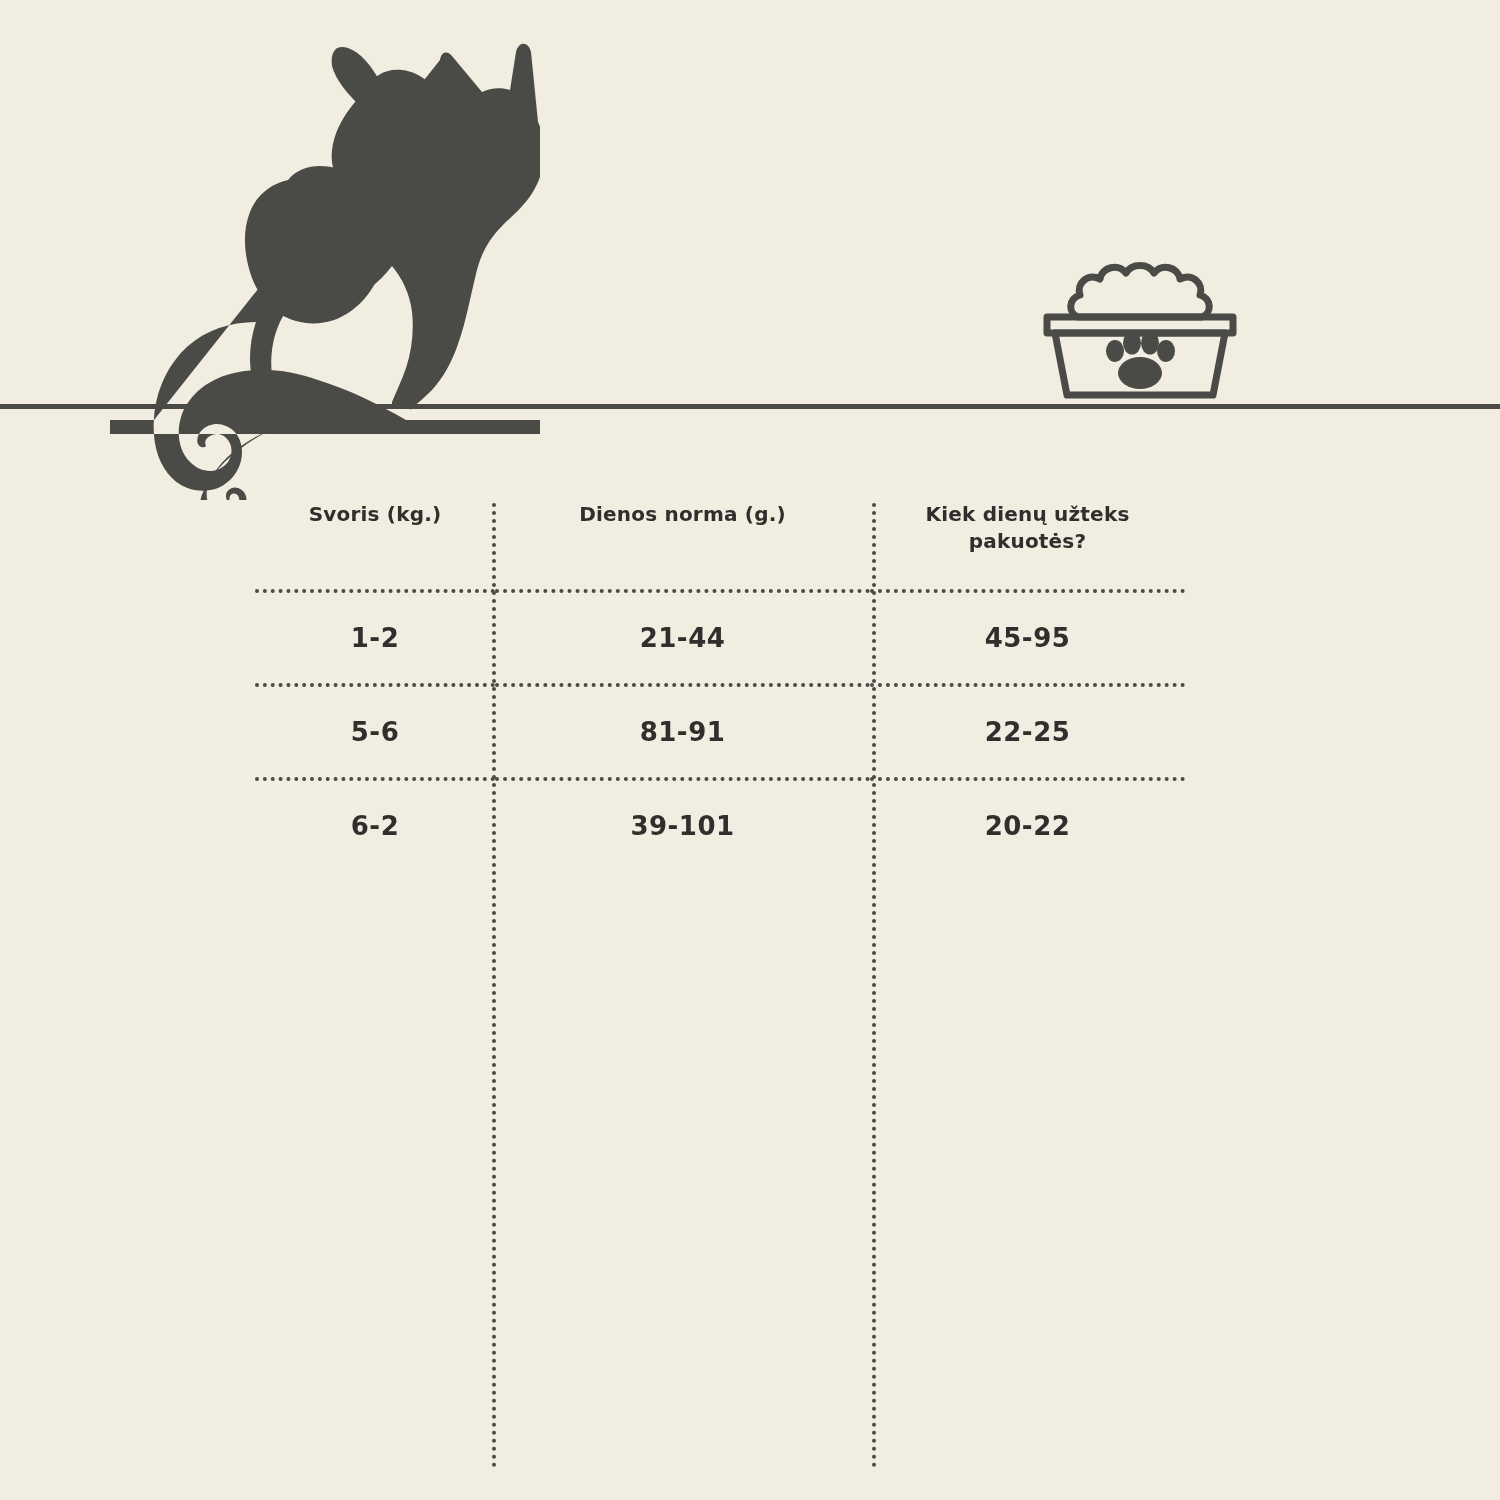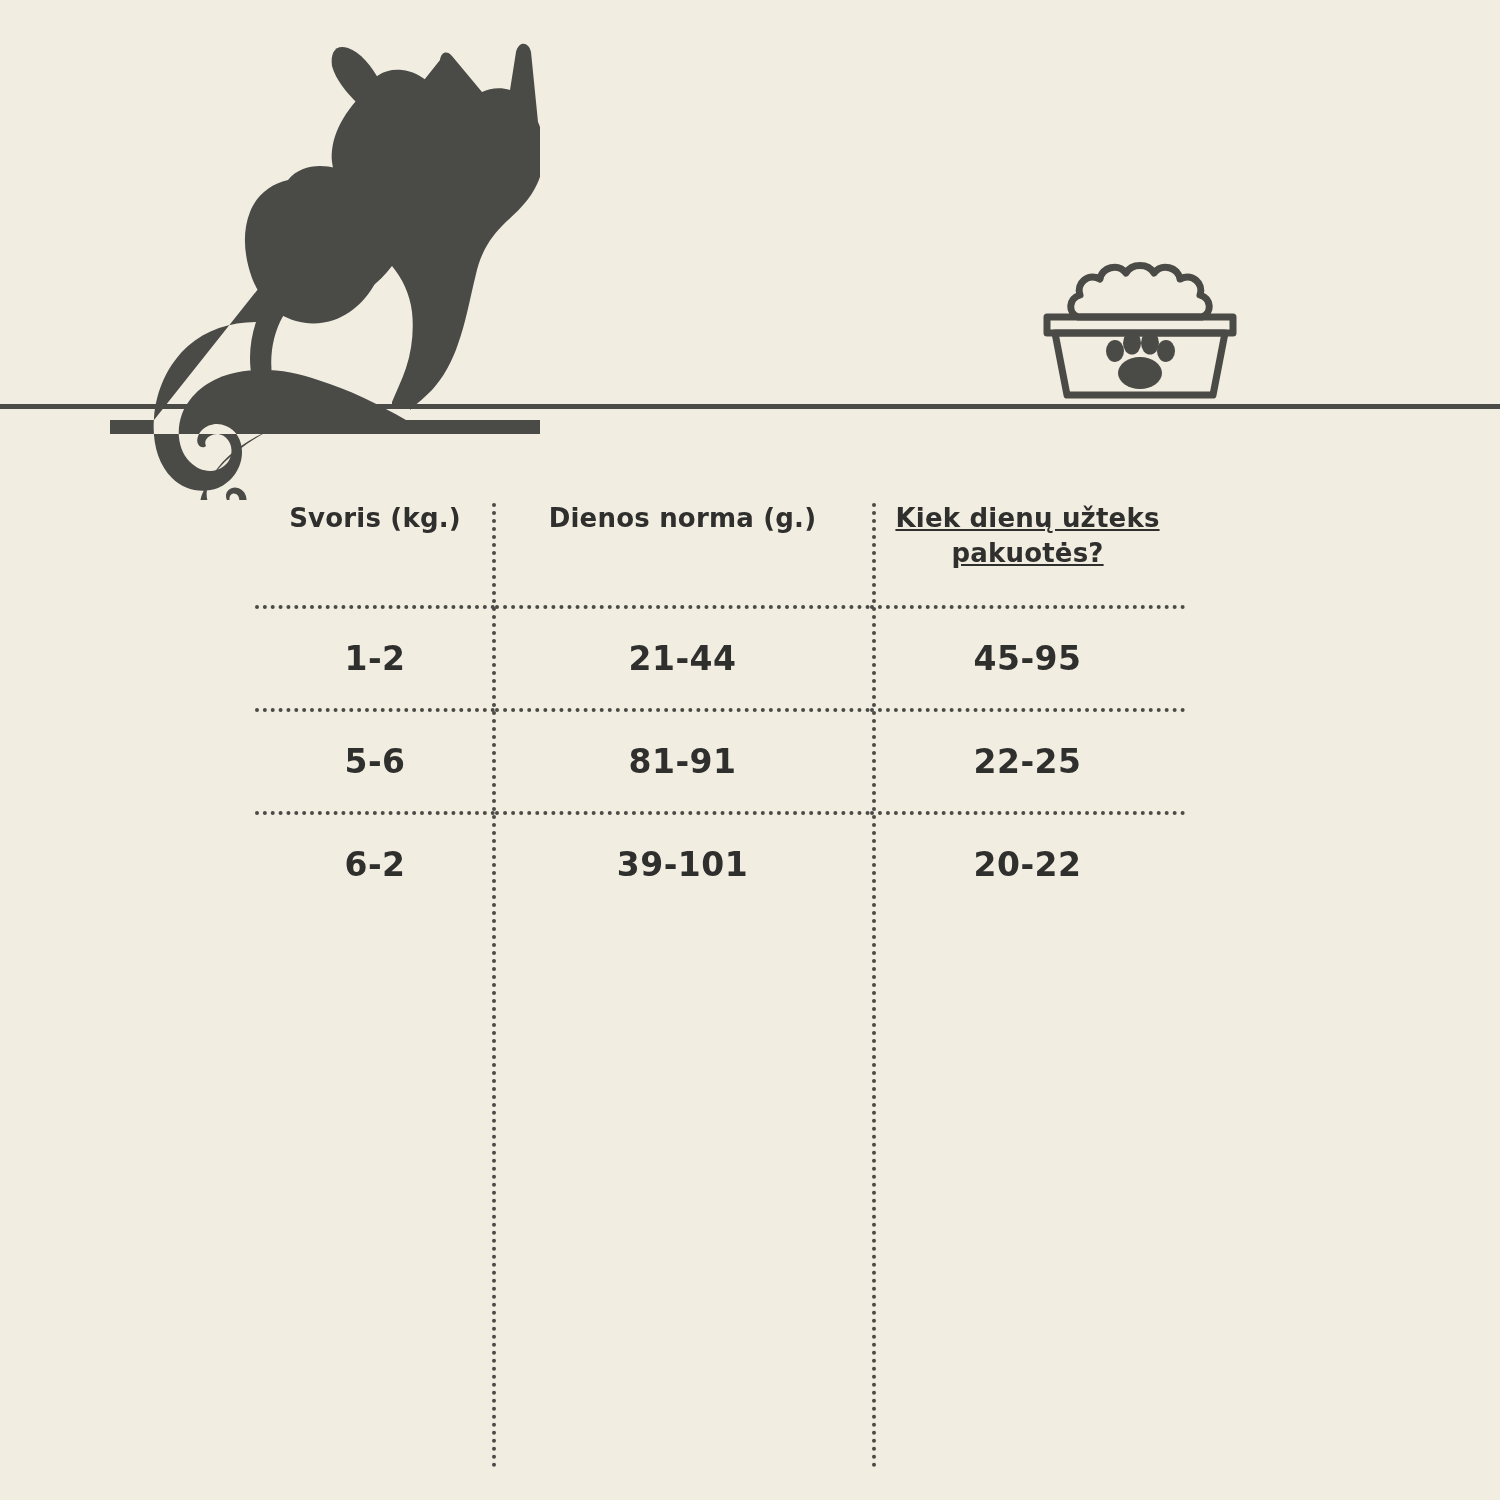--- a/index.html
+++ b/index.html
@@ -56,31 +56,31 @@
     width: 930px;
   }
   table.feeding {
     border-collapse: collapse;
     width: 930px;
     table-layout: fixed;
   }
   table.feeding th {
     font-family: "DejaVu Sans", sans-serif;
     font-weight: bold;
-    font-size: 26px;
+    font-size: 20px;
     color: #2f2f2d;
     padding: 6px 4px 34px 4px;
     vertical-align: top;
     line-height: 1.35;
     letter-spacing: .2px;
   }
   table.feeding td {
     font-family: "DejaVu Sans", sans-serif;
     font-weight: bold;
-    font-size: 33px;
+    font-size: 26px;
     color: #2f2f2d;
     text-align: center;
     padding: 30px 4px;
     letter-spacing: .5px;
   }
   
   table.feeding tbody tr td {
     border-top: 4px dotted #4a4a47;
   }
   table.feeding tbody tr:last-child td {
@@ -96,21 +96,21 @@
     position: absolute;
     top: 0;
     width: 0;
     border-left: 4px dotted #4a4a47;
   }
   .vdiv.v1 { left: 237px; top: 8px;  height: 965px; }
   .vdiv.v2 { left: 617px; top: 8px;  height: 965px; }
 
   .head-cell-1 { text-align: center; }
   .head-cell-2 { text-align: center; }
-  .head-cell-3 { text-align: center; text-decoration: underline; }
+  .head-cell-3 { text-align: center; }
 </style>
 </head>
 <body>
 
 <div class="stage">
 
   <div class="illustration">
 
     <svg class="cat-svg" width="430" height="470" viewBox="0 0 430 470" xmlns="http://www.w3.org/2000/svg">
       <path fill="#4a4a47" d="

